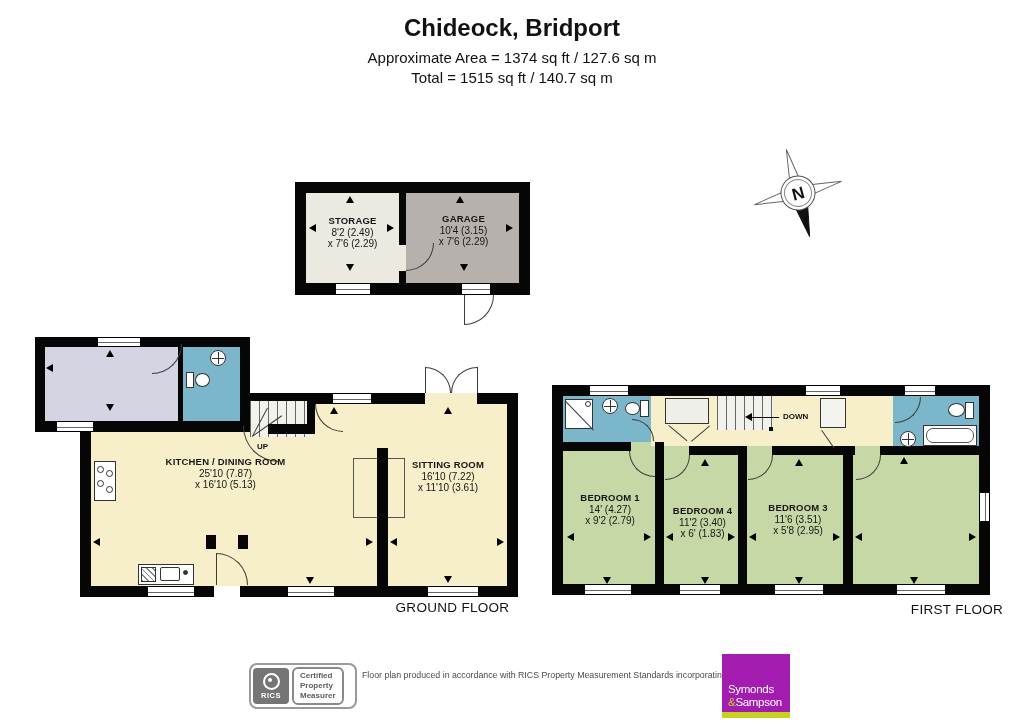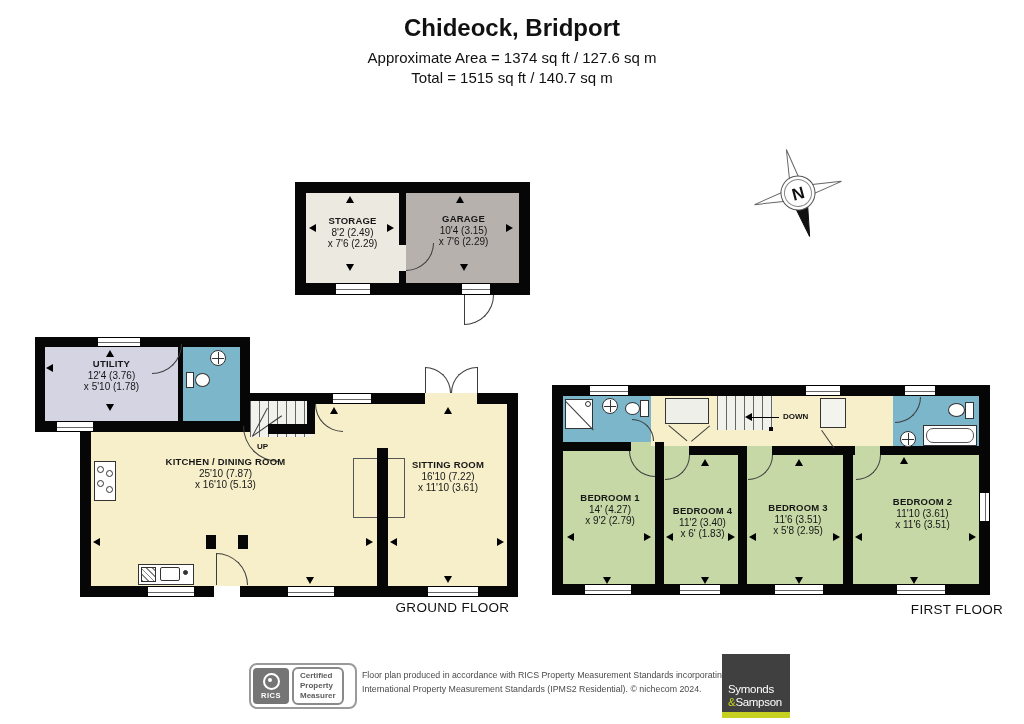--- a/index.html
+++ b/index.html
@@ -45,21 +45,21 @@
   .rics{position:absolute;left:249px;top:663px;width:108px;height:46px;border:2px solid #9a9a9a;
         border-radius:8px;background:#fff;display:flex;align-items:center;padding:2px;box-sizing:border-box}
   .rics-left{width:36px;height:36px;background:#757575;border-radius:4px;display:flex;flex-direction:column;
         align-items:center;justify-content:center}
   .rics-glyph{width:13px;height:13px;border:2px solid #fff;border-radius:50%;position:relative;margin-bottom:1px}
   .rics-glyph:after{content:"";position:absolute;left:3px;top:3px;width:4px;height:4px;background:#fff;border-radius:50%}
   .rics-word{color:#fff;font-size:7.5px;font-weight:bold;letter-spacing:.5px}
   .rics-right{margin-left:3px;border:2px solid #8a8a8a;border-radius:6px;padding:2px 6px;color:#5c5c5c;
         font-size:8px;font-weight:bold;line-height:10px}
   .foot-text{position:absolute;left:362px;top:669px;font-size:8.8px;color:#4a4a4a;line-height:13.5px}
-  .agent{position:absolute;left:722px;top:654px;width:68px;height:64px;background:#404040;overflow:hidden}
+  .agent{position:absolute;left:722px;top:654px;width:68px;height:64px;background:#a21caf;overflow:hidden}
   .agent-bar{position:absolute;left:0;right:0;bottom:0;height:6px;background:#c5d021}
   .agent-text{position:absolute;left:6px;top:29px;color:#fff;font-size:11.5px;line-height:13px;letter-spacing:-.3px}
   .agent-amp{color:#c5d021}
 </style>
 </head>
 <body>
 
 <div class="page">
 
   <div class="hdr">
@@ -115,25 +115,20 @@
 
   <div class="blk" style="left:35px;top:337px;width:215px;height:95px"></div>
   <div class="room" style="left:45px;top:347px;width:133px;height:74px;background:#d5d4e3"></div>
   <div class="room" style="left:183px;top:347px;width:57px;height:74px;background:#7cb6ca"></div>
   <div class="win-h" style="left:98px;top:337px;width:42px;height:10px"></div>
   <div class="win-h" style="left:57px;top:421px;width:36px;height:11px"></div>
   <div class="arc arc-br" style="left:152px;top:344px;width:30px;height:30px"></div>
   <div class="fix circ sink-cross" style="left:210px;top:350px;width:16px;height:16px"></div>
   <div class="fix" style="left:186px;top:372px;width:8px;height:16px"></div>
   <div class="fix circ" style="left:195px;top:373px;width:15px;height:14px"></div>
-  <div class="rlabel" style="left:45px;top:358px;width:133px">
-    <b>UTILITY</b>
-    <span>12'4 (3.76)</span>
-    <span>x 5'10 (1.78)</span>
-  </div>
 
   <div class="stairs" style="left:250px;top:401px;width:62px;height:36px"></div>
   <div class="diag" style="left:252px;top:436px;width:36px;transform:rotate(-35deg)"></div>
   <div class="diag" style="left:252px;top:436px;width:32px;transform:rotate(-62deg)"></div>
   <div class="blk" style="left:268px;top:424px;width:47px;height:10px"></div>
   <div class="blk" style="left:307px;top:397px;width:8px;height:30px"></div>
   <div class="arc arc-bl" style="left:243px;top:426px;width:36px;height:36px"></div>
   <div class="arc arc-bl" style="left:315px;top:404px;width:28px;height:28px"></div>
   <div class="stlbl" style="left:257px;top:442px">UP</div>
 
@@ -251,25 +246,20 @@
   </div>
   <div class="rlabel" style="left:655px;top:505px;width:95px">
     <b>BEDROOM 4</b>
     <span>11'2 (3.40)</span>
     <span>x 6' (1.83)</span>
   </div>
   <div class="rlabel" style="left:748px;top:502px;width:100px">
     <b>BEDROOM 3</b>
     <span>11'6 (3.51)</span>
     <span>x 5'8 (2.95)</span>
-  </div>
-  <div class="rlabel" style="left:865px;top:496px;width:115px">
-    <b>BEDROOM 2</b>
-    <span>11'10 (3.61)</span>
-    <span>x 11'6 (3.51)</span>
   </div>
   <div class="floorlbl" style="left:902px;top:602px;width:110px">FIRST FLOOR</div>
 
   <i class="ar ar-left" style="left:567px;top:533px"></i>
   <i class="ar ar-down" style="left:603px;top:577px"></i>
   <i class="ar ar-right" style="left:644px;top:533px"></i>
   <i class="ar ar-left" style="left:666px;top:533px"></i>
   <i class="ar ar-up" style="left:701px;top:459px"></i>
   <i class="ar ar-down" style="left:701px;top:577px"></i>
   <i class="ar ar-right" style="left:728px;top:533px"></i>
@@ -288,21 +278,20 @@
       <div class="rics-word">RICS</div>
     </div>
     <div class="rics-right">
       <div>Certified</div>
       <div>Property</div>
       <div>Measurer</div>
     </div>
   </div>
   <div class="foot-text">
     <div>Floor plan produced in accordance with RICS Property Measurement Standards incorporating</div>
-    <div>International Property Measurement Standards (IPMS2 Residential).   © nichecom 2024.</div>
   </div>
   <div class="agent">
     <div class="agent-text">
       <div>Symonds</div>
       <div><span class="agent-amp">&amp;</span><span>Sampson</span></div>
     </div>
     <div class="agent-bar"></div>
   </div>
 
 </div>

